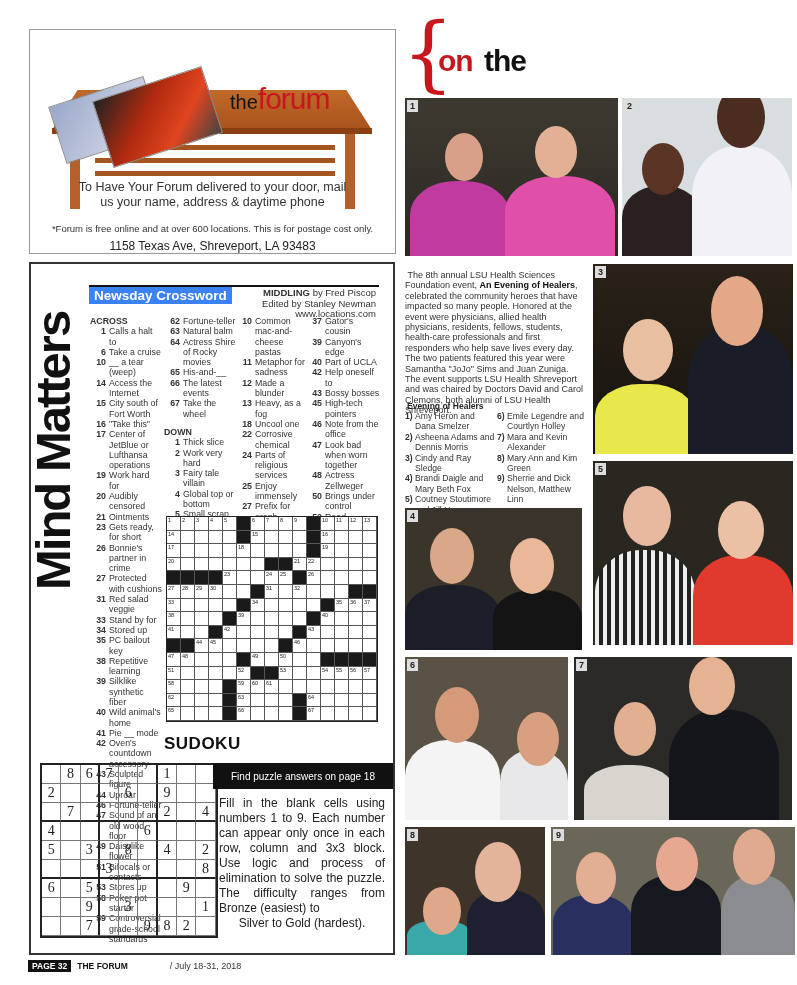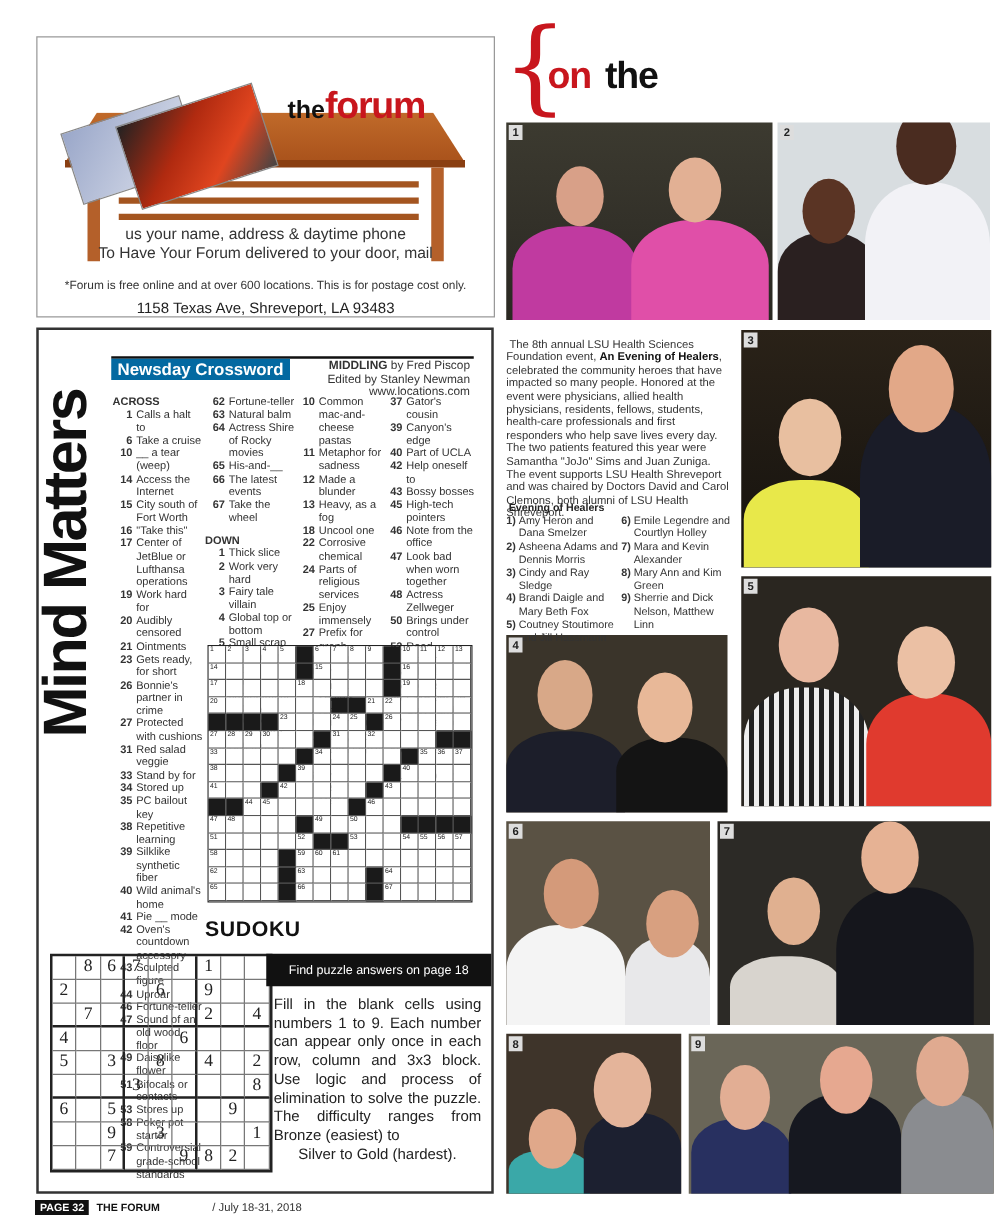--- a/index.html
+++ b/index.html
@@ -8,21 +8,21 @@
   
   .subscribe { position: absolute; left: 29px; top: 29px; width: 367px; height: 225px; border: 1px solid #999; background: #fff; overflow: hidden; }
   .sub-title { position: absolute; left: 0; right: 0; top: 2px; text-align: center; font-family: "DejaVu Sans", sans-serif; font-weight: bold; font-size: 36px; letter-spacing: 4px; color: #333; text-shadow: 1px 1px 0 #000, -1px -1px 0 #777; }
   .table-top { position: absolute; left: 22px; top: 60px; width: 320px; height: 40px; background: linear-gradient(180deg,#c06a2a,#a9521b); clip-path: polygon(8% 0,92% 0,100% 100%,0 100%); }
   .table-edge { position: absolute; left: 22px; top: 98px; width: 320px; height: 6px; background: #8a3f12; }
   .table-leg { position: absolute; top: 104px; width: 10px; height: 75px; background: #b4602a; }
   .table-slat { position: absolute; left: 65px; width: 240px; height: 5px; background: #a45520; }
   .mag { position: absolute; width: 100px; height: 60px; transform: rotate(-18deg); border: 1px solid #888; }
   .mag1 { left: 25px; top: 60px; background: linear-gradient(135deg,#9aa7c9,#dfe3ee); }
   .mag2 { left: 70px; top: 52px; width: 115px; height: 70px; background: linear-gradient(135deg,#222,#b02a10 40%,#e0451f 70%,#444); }
-  .forum-logo { position: absolute; left: 200px; top: 38px; font-family: "Liberation Sans", sans-serif; font-weight: bold; }
+  .forum-logo { position: absolute; left: 200px; top: 52px; font-family: "Liberation Sans", sans-serif; font-weight: normal; }
   .forum-logo .the { font-size: 20px; color: #111; }
   .forum-logo .forum { font-size: 30px; color: #c8161d; letter-spacing: -1px; }
   .sub-body { position: absolute; left: 0; right: 0; top: 150px; text-align: center; font-size: 12.5px; line-height: 15px; color: #333; }
   .sub-note { position: absolute; left: 0; right: 0; top: 193px; text-align: center; font-size: 9.5px; color: #333; }
   .sub-addr { position: absolute; left: 0; right: 0; top: 209px; text-align: center; font-size: 12px; color: #222; }
 
   
   .scene-head { position: absolute; left: 402px; top: 14px; height: 80px; width: 395px; }
   .brace { position: absolute; left: 0; top: 0; font-family: "DejaVu Serif", serif; font-size: 82px; color: #c8161d; line-height: 80px; }
   .on { position: absolute; left: 36px; top: 30px; font-size: 30px; font-weight: bold; color: #c8161d; letter-spacing: -1px; }
@@ -31,21 +31,21 @@
 
   
   .photo { position: absolute; overflow: hidden; }
   .photo .num { position: absolute; left: 2px; top: 2px; background: #ddd; color: #222; font-size: 9px; font-weight: bold; padding: 1px 3px; z-index: 2; }
   .person { position: absolute; bottom: 0; border-radius: 45% 45% 0 0; }
   .face { position: absolute; border-radius: 50%; }
 
   
   .mm-box { position: absolute; left: 29px; top: 262px; width: 366px; height: 693px; border: 2px solid #333; background: #fff; }
   .mm-title { position: absolute; left: 28px; top: 300px; transform-origin: left top; transform: rotate(-90deg) translate(-290px, 0); font-size: 49px; font-weight: bold; color: #111; letter-spacing: -2px; white-space: nowrap; width: 300px; line-height: 50px; }
-  .xw-banner { position: absolute; left: 89px; top: 287px; background: #0369a1; color: #fff; font-weight: bold; font-size: 13.5px; padding: 1px 5px; }
+  .xw-banner { position: absolute; left: 89px; top: 287px; background: #3b82f6; color: #fff; font-weight: bold; font-size: 13.5px; padding: 1px 5px; }
   .xw-rule { position: absolute; left: 89px; top: 285px; width: 290px; height: 2px; background: #111; }
   .xw-byline { position: absolute; right: 420px; top: 288px; text-align: right; font-size: 9.5px; line-height: 10.5px; color: #333; }
   .clues { position: absolute; font-size: 8.8px; line-height: 10.3px; color: #333; }
   .clues .hd { font-weight: bold; }
   .clue { display: flex; }
   .clue .n { width: 16px; text-align: right; font-weight: bold; margin-right: 3px; flex-shrink: 0; }
   .clue .t { flex: 1; }
   .xw-grid { position: absolute; left: 166px; top: 516px; display: grid; grid-template-columns: repeat(15, 14px); grid-template-rows: repeat(15, 13.6px); border: 1px solid #222; }
   .cell { border-right: 1px solid #555; border-bottom: 1px solid #555; font-size: 5.5px; line-height: 6px; padding-left: 1px; color: #222; background: #fff; }
   .cell.b { background: #1a1a1a; }
@@ -82,22 +82,22 @@
   <div class="table-leg" style="left:315px"></div>
   <div class="table-slat" style="top:115px"></div>
   <div class="table-slat" style="top:128px"></div>
   <div class="table-slat" style="top:141px"></div>
   <div class="mag mag1"></div>
   <div class="mag mag2"></div>
   <div class="forum-logo">
     <span class="the">the</span><span class="forum">forum</span>
   </div>
   <div class="sub-body">
+    <div>To Have Your Forum delivered to your door, mail</div>
     <div>us your name, address &amp; daytime phone</div>
-    <div>To Have Your Forum delivered to your door, mail</div>
   </div>
   <div class="sub-note">*Forum is free online and at over 600 locations. This is for postage cost only.</div>
   <div class="sub-addr">1158 Texas Ave, Shreveport, LA 93483</div>
 </div>
 
 <div class="scene-head">
   <span class="brace">{</span>
   <span class="on">on</span>
   <span class="the-w">the</span>
 </div>

